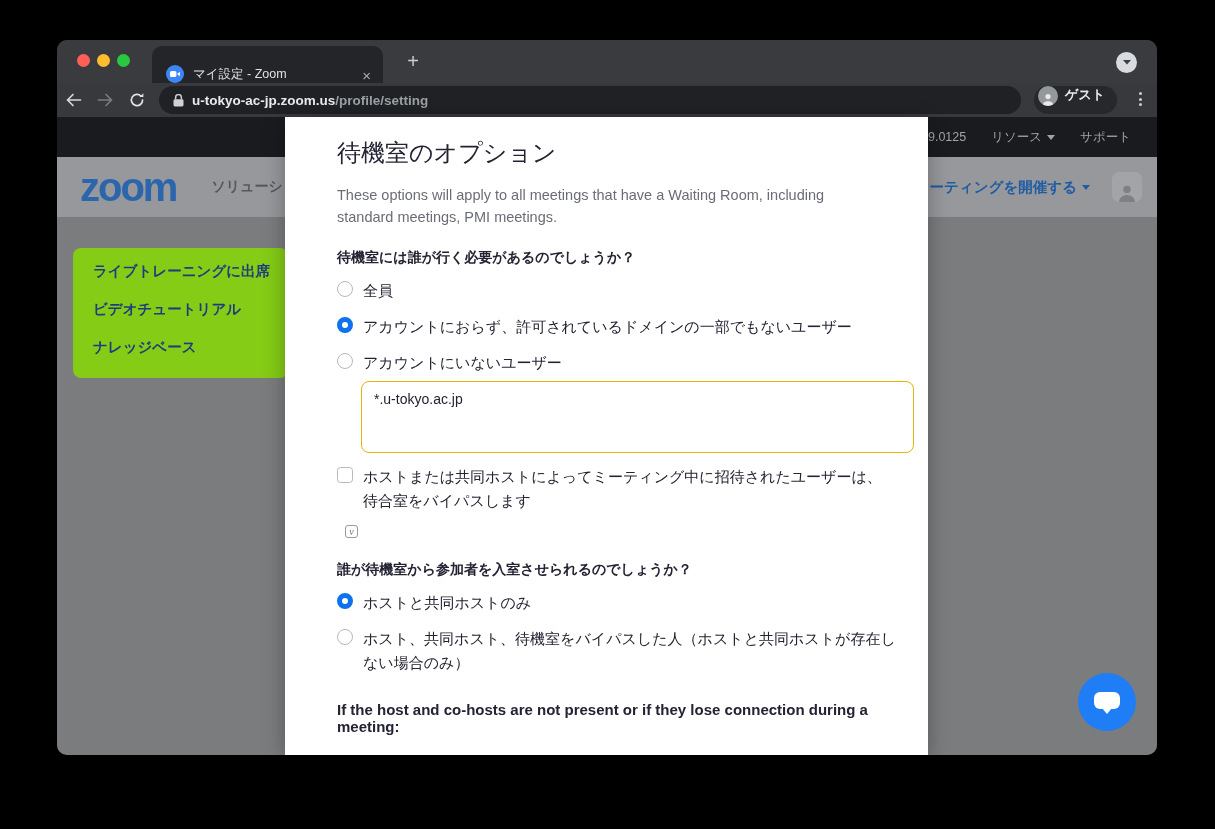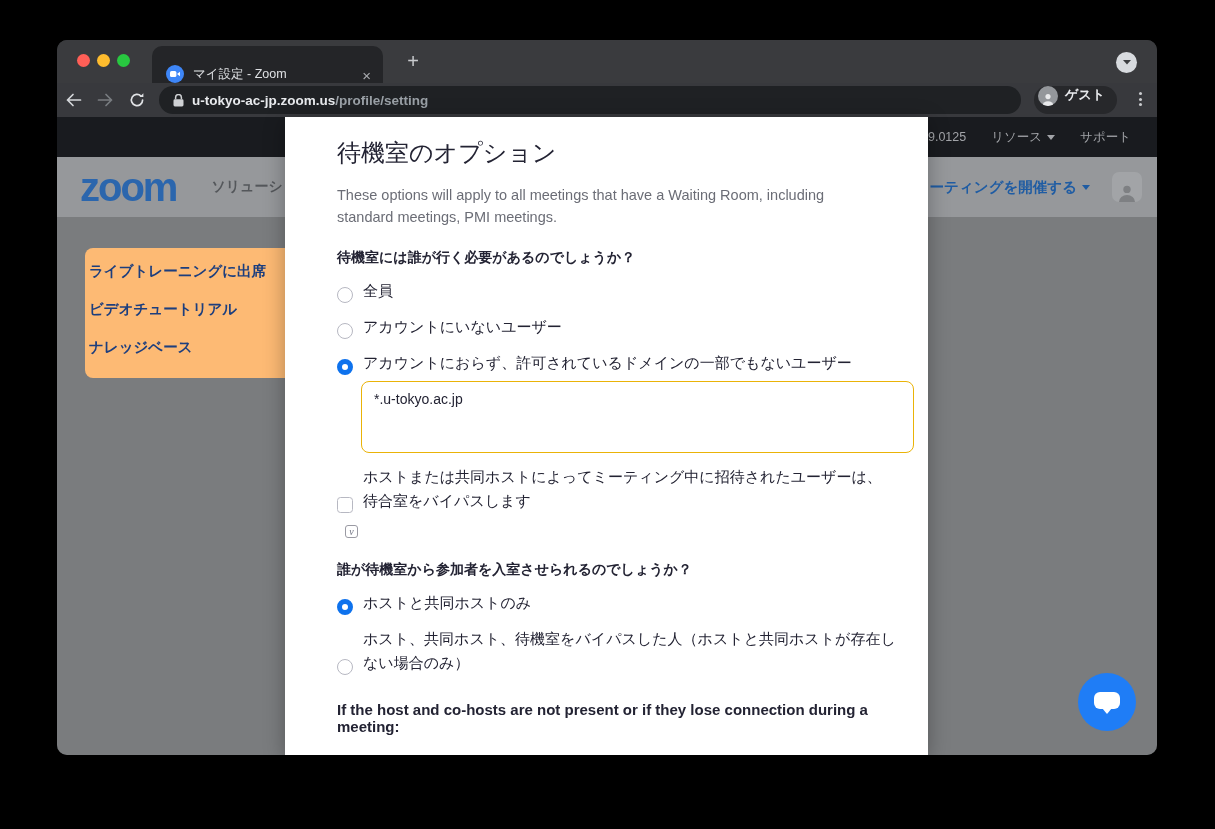--- a/index.html
+++ b/index.html
@@ -57,33 +57,33 @@
                  display:flex; align-items:center; }
   .zoom-logo { font-size:40px; font-weight:bold; color:#2b66ad; letter-spacing:-2px;
                margin-left:23px; line-height:40px; }
   .site-nav { color:#54575b; font-size:14px; font-weight:bold; margin-left:35px; white-space:nowrap; }
   .host-link { position:absolute; right:67px; color:#1f5ca3; font-size:14.5px;
                font-weight:bold; white-space:nowrap; }
   .host-link .chev { border-top-color:#1f5ca3; }
   .hdr-avatar { position:absolute; right:15px; width:30px; height:30px; border-radius:7px;
                 background:#a2a4a7; display:flex; align-items:flex-end; justify-content:center;
                 overflow:hidden; }
-  .sidepanel { position:absolute; left:28px; top:131px; width:215px; height:130px;
-               background:#fdba74; border-radius:8px; padding:14px 0 0 4px; }
+  .sidepanel { position:absolute; left:16px; top:131px; width:215px; height:130px;
+               background:#84cc16; border-radius:8px; padding:14px 0 0 20px; }
   .sidepanel a { display:block; color:#1c3e7e; font-size:14.5px; font-weight:bold;
                  text-decoration:none; margin-bottom:19px; white-space:nowrap; }
 
   
   .modal { position:absolute; left:228px; top:77px; width:643px; height:638px;
            background:#fff; overflow:hidden; box-shadow:0 4px 20px rgba(0,0,0,.3);
            padding:20px 32px 0 52px; }
   .modal h1 { font-size:24px; font-weight:400; color:#232333; line-height:32px; }
   .modal .desc { margin-top:15px; max-width:540px; font-size:14.5px; line-height:22px; color:#6b6d76; }
   .qlabel { margin-top:21px; font-size:14px; font-weight:bold; color:#232333; }
-  .opt-row { display:flex; align-items:flex-end; margin-top:12px; min-height:20px; }
+  .opt-row { display:flex; align-items:flex-start; margin-top:12px; min-height:20px; }
   .opt-row:first-of-type { margin-top:14px; }
   .radio { flex:none; width:16px; height:16px; border-radius:50%; background:#fff;
            border:1px solid #b7b8c2; margin:2px 10px 0 0; }
   .radio.sel { border:5px solid #0e72ed; }
   .checkbox { flex:none; width:16px; height:16px; border-radius:3.5px; background:#fff;
               border:1px solid #b7b8c2; margin:2px 10px 0 0; }
   .opt-label { font-size:15px; color:#232333; line-height:24px; max-width:545px; }
   .domains { display:block; margin:6px 0 0 24px; width:553px; height:72px; resize:none;
              border:1px solid #eab308; border-radius:8px; padding:9px 12px;
              font-family:"Liberation Sans","DejaVu Sans",sans-serif;
@@ -201,26 +201,26 @@
   <div class="modal">
     <h1>待機室のオプション</h1>
     <p class="desc">These options will apply to all meetings that have a Waiting Room, including standard meetings, PMI meetings.</p>
 
     <div class="qlabel">待機室には誰が行く必要があるのでしょうか？</div>
     <div class="opt-row">
       <span class="radio"></span>
       <span class="opt-label">全員</span>
     </div>
     <div class="opt-row">
+      <span class="radio sel"></span>
+      <span class="opt-label">アカウントにおらず、許可されているドメインの一部でもないユーザー</span>
+    </div>
+    <div class="opt-row">
       <span class="radio"></span>
       <span class="opt-label">アカウントにいないユーザー</span>
-    </div>
-    <div class="opt-row">
-      <span class="radio sel"></span>
-      <span class="opt-label">アカウントにおらず、許可されているドメインの一部でもないユーザー</span>
     </div>
     <textarea class="domains" style="">*.u-tokyo.ac.jp</textarea>
 
     <div class="opt-row chk-block">
       <span class="checkbox"></span>
       <span class="opt-label">ホストまたは共同ホストによってミーティング中に招待されたユーザーは、待合室をバイパスします</span>
     </div>
     <span class="broken-img">v</span>
 
     <div class="qlabel q2">誰が待機室から参加者を入室させられるのでしょうか？</div>

